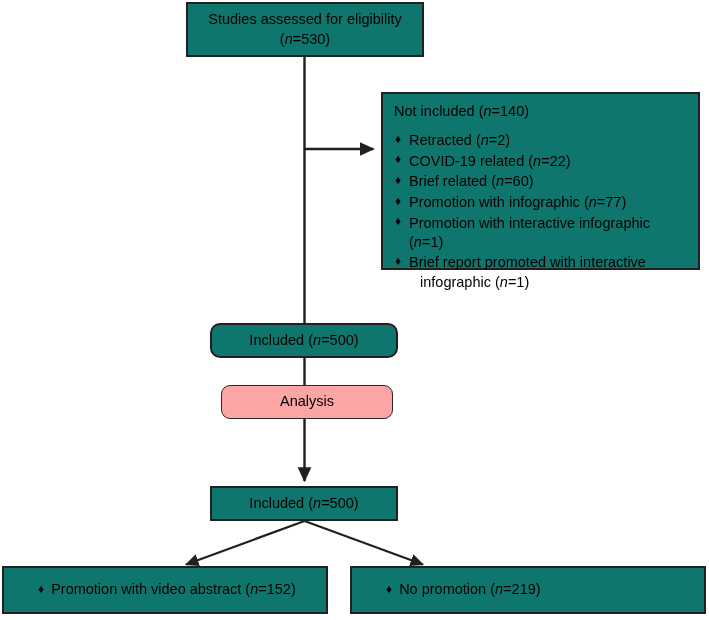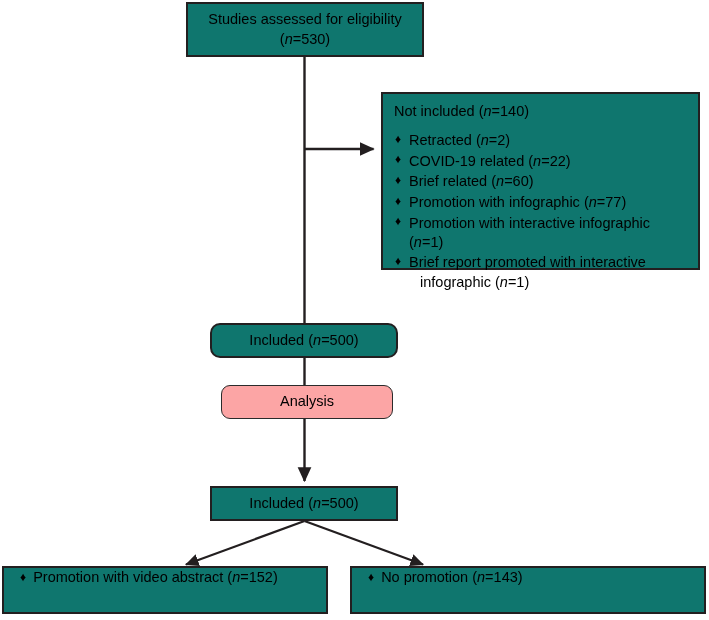--- a/index.html
+++ b/index.html
@@ -36,21 +36,22 @@
     display: flex;
     align-items: center;
     justify-content: center;
     text-align: center;
   }
   .node.listbox {
     padding: 8px 10px 8px 11px;
   }
   .node.leftbox {
     display: flex;
-    padding-left: 16px;
+    align-items: center;
+    padding-left: 34px;
   }
   .node.accent {
     border-radius: 9px;
     border: 1.6px solid #2b2b2b;
   }
   .nbl {
     font-style: italic;
   }
   .excl-title {
     margin: 0 0 10px 0;
@@ -149,16 +150,16 @@
 
   <div class="node centered" style="left:210px; top:486px; width:188px; height:35px;">
     <span><span>Included (</span><span class="nbl">n</span><span>=500)</span></span>
   </div>
 
   <div class="node leftbox" style="left:2px; top:566px; width:326px; height:48px;">
     <span><span class="leaf-bullet">♦</span><span>Promotion with video abstract (</span><span class="nbl">n</span><span>=152)</span></span>
   </div>
 
   <div class="node leftbox" style="left:350px; top:566px; width:356px; height:48px;">
-    <span><span class="leaf-bullet">♦</span><span>No promotion (</span><span class="nbl">n</span><span>=143)</span></span>
+    <span><span class="leaf-bullet">♦</span><span>No promotion (</span><span class="nbl">n</span><span>=219)</span></span>
   </div>
 
 </div>
 
 </body></html>

